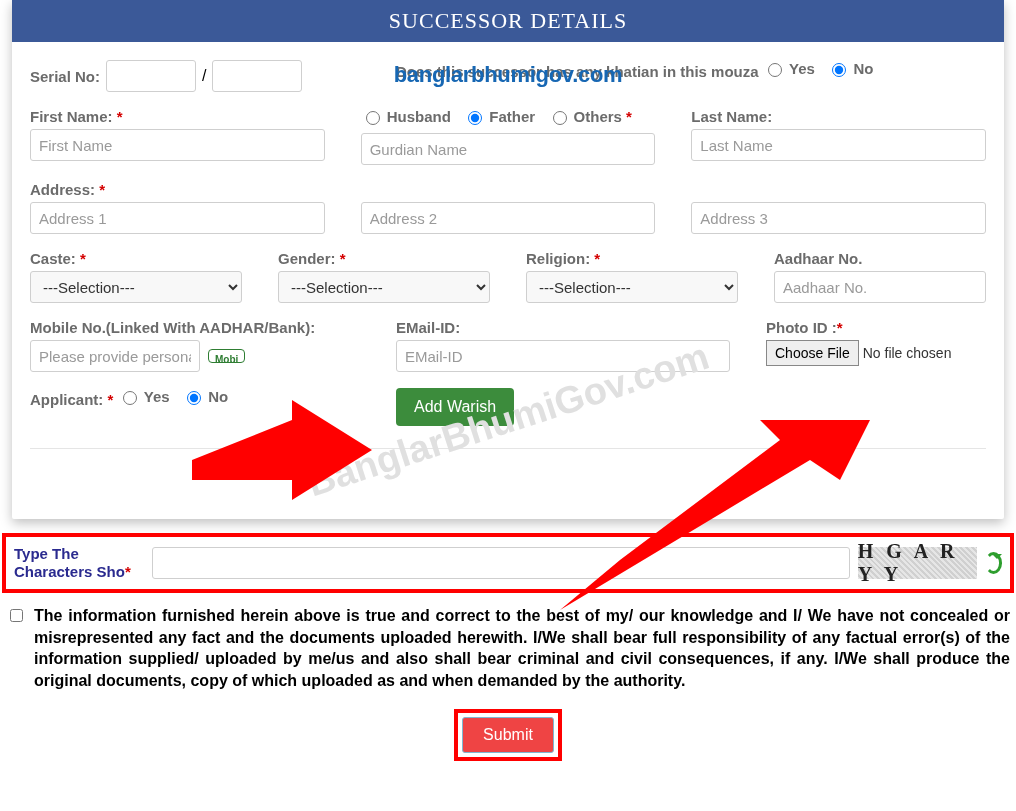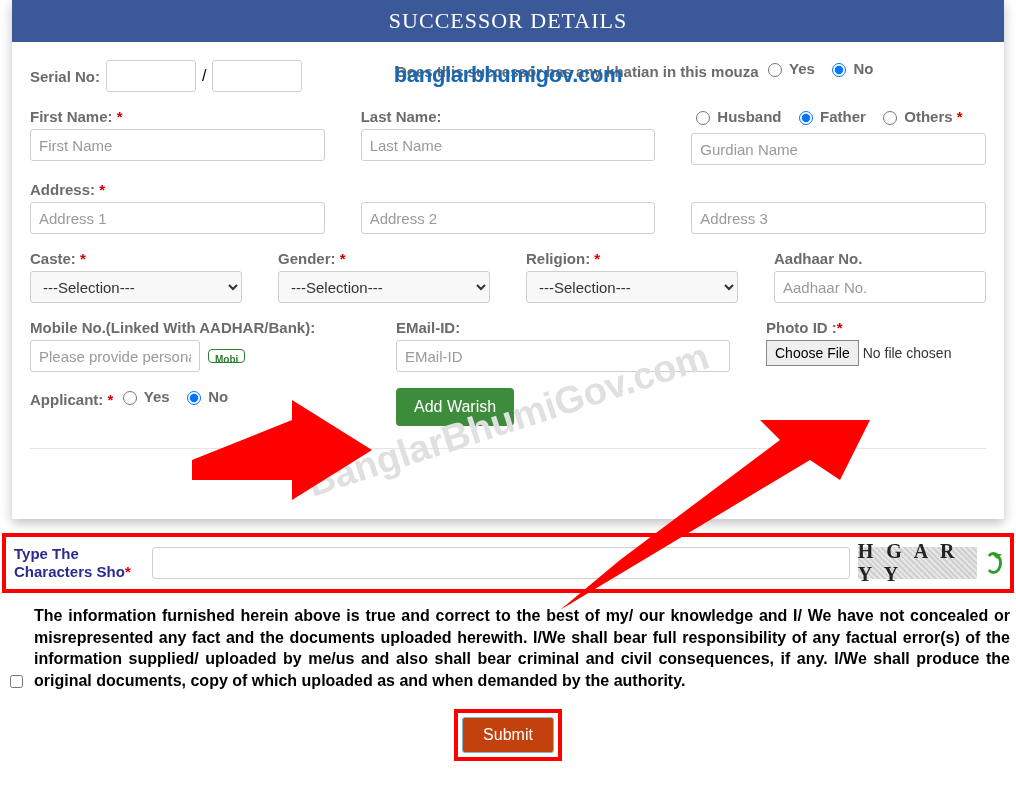--- a/index.html
+++ b/index.html
@@ -28,25 +28,25 @@
 hr{border:none;border-top:1px solid #e5e5e5;margin:22px 0}
 .wm-diag{position:absolute;left:50%;top:420px;transform:translate(-50%,-50%) rotate(-18deg);color:#e0e0e0;font-size:38px;font-weight:600;pointer-events:none;white-space:nowrap}
 
 .captcha-box{border:4px solid #ff0000;padding:8px;margin:14px 2px 0 2px;display:flex;align-items:center;gap:8px;position:relative}
 .captcha-label{color:#2a2a8f;font-weight:700;font-size:15px;font-family:"Times New Roman",serif}
 .captcha-input{width:120px;height:28px;border:1px solid #999}
 .captcha-img{width:170px;height:32px;background:repeating-linear-gradient(45deg,#e6e6e6,#e6e6e6 2px,#d0d0d0 2px,#d0d0d0 4px);display:flex;align-items:center;justify-content:center;font-family:"Times New Roman",serif;font-weight:700;font-size:20px;letter-spacing:4px;color:#222}
 .refresh-ico{width:22px;height:22px;display:inline-block;border:3px solid #2e9e2e;border-radius:50%;border-left-color:transparent;position:relative;cursor:pointer}
 .refresh-ico::after{content:"";position:absolute;right:-3px;top:-1px;border:5px solid transparent;border-top-color:#2e9e2e}
 
-.decl{display:flex;align-items:flex-end;gap:8px;margin:12px 6px 0 6px;font-family:"Times New Roman",serif;font-size:16px;font-weight:700;text-align:justify;line-height:1.35}
+.decl{display:flex;align-items:flex-start;gap:8px;margin:12px 6px 0 6px;font-family:"Times New Roman",serif;font-size:16px;font-weight:700;text-align:justify;line-height:1.35}
 .decl input{margin-top:4px}
 .submit-wrap{text-align:center;margin:18px 0}
 .submit-box{display:inline-block;border:4px solid #ff0000;padding:4px}
-.submit-btn{background:#c2410c;color:#fff;border:1px solid #7fb8d2;border-radius:3px;padding:8px 20px;font-size:16px;cursor:pointer}
+.submit-btn{background:#ef4444;color:#fff;border:1px solid #7fb8d2;border-radius:3px;padding:8px 20px;font-size:16px;cursor:pointer}
 
 .arrow{position:absolute;pointer-events:none}
 .arrow svg{display:block}
 
 .field-label{display:block;margin-bottom:4px}
 </style>
 </head>
 <body>
 
 <div class="container">
@@ -76,43 +76,43 @@
               <input type="radio" name="kh" checked="" style=""> 
               <span>No</span>
             </span>
         </div>
       </div>
 
       <div class="row">
         <div class="col">
           <label class="field-label"><span>First Name:</span> <span class="req">*</span></label>
           <input type="text" placeholder="First Name" style="">
-        </div>
-        <div class="col">
-          <label class="field-label">Last Name:</label>
-          <input type="text" placeholder="Last Name" style="">
         </div>
         <div class="col">
           <div class="field-label">
             <span class="radio-inline">
                 <input type="radio" name="rel" style=""> 
                 <span>Husband</span>
               </span>
             <span class="radio-inline">
                 <input type="radio" name="rel" checked="" style=""> 
                 <span>Father</span>
               </span>
             <span class="radio-inline">
                 <input type="radio" name="rel" style=""> 
                 <span>Others</span> 
                 <span class="req">*</span>
               </span>
           </div>
           <input type="text" placeholder="Gurdian Name" style="">
         </div>
+        <div class="col">
+          <label class="field-label">Last Name:</label>
+          <input type="text" placeholder="Last Name" style="">
+        </div>
       </div>
 
       <div class="row">
         <div class="col">
           <label class="field-label"><span>Address:</span> <span class="req">*</span></label>
           <input type="text" placeholder="Address 1" style="">
         </div>
         <div class="col">
           <label class="field-label">&nbsp;</label>
           <input type="text" placeholder="Address 2" style="">

